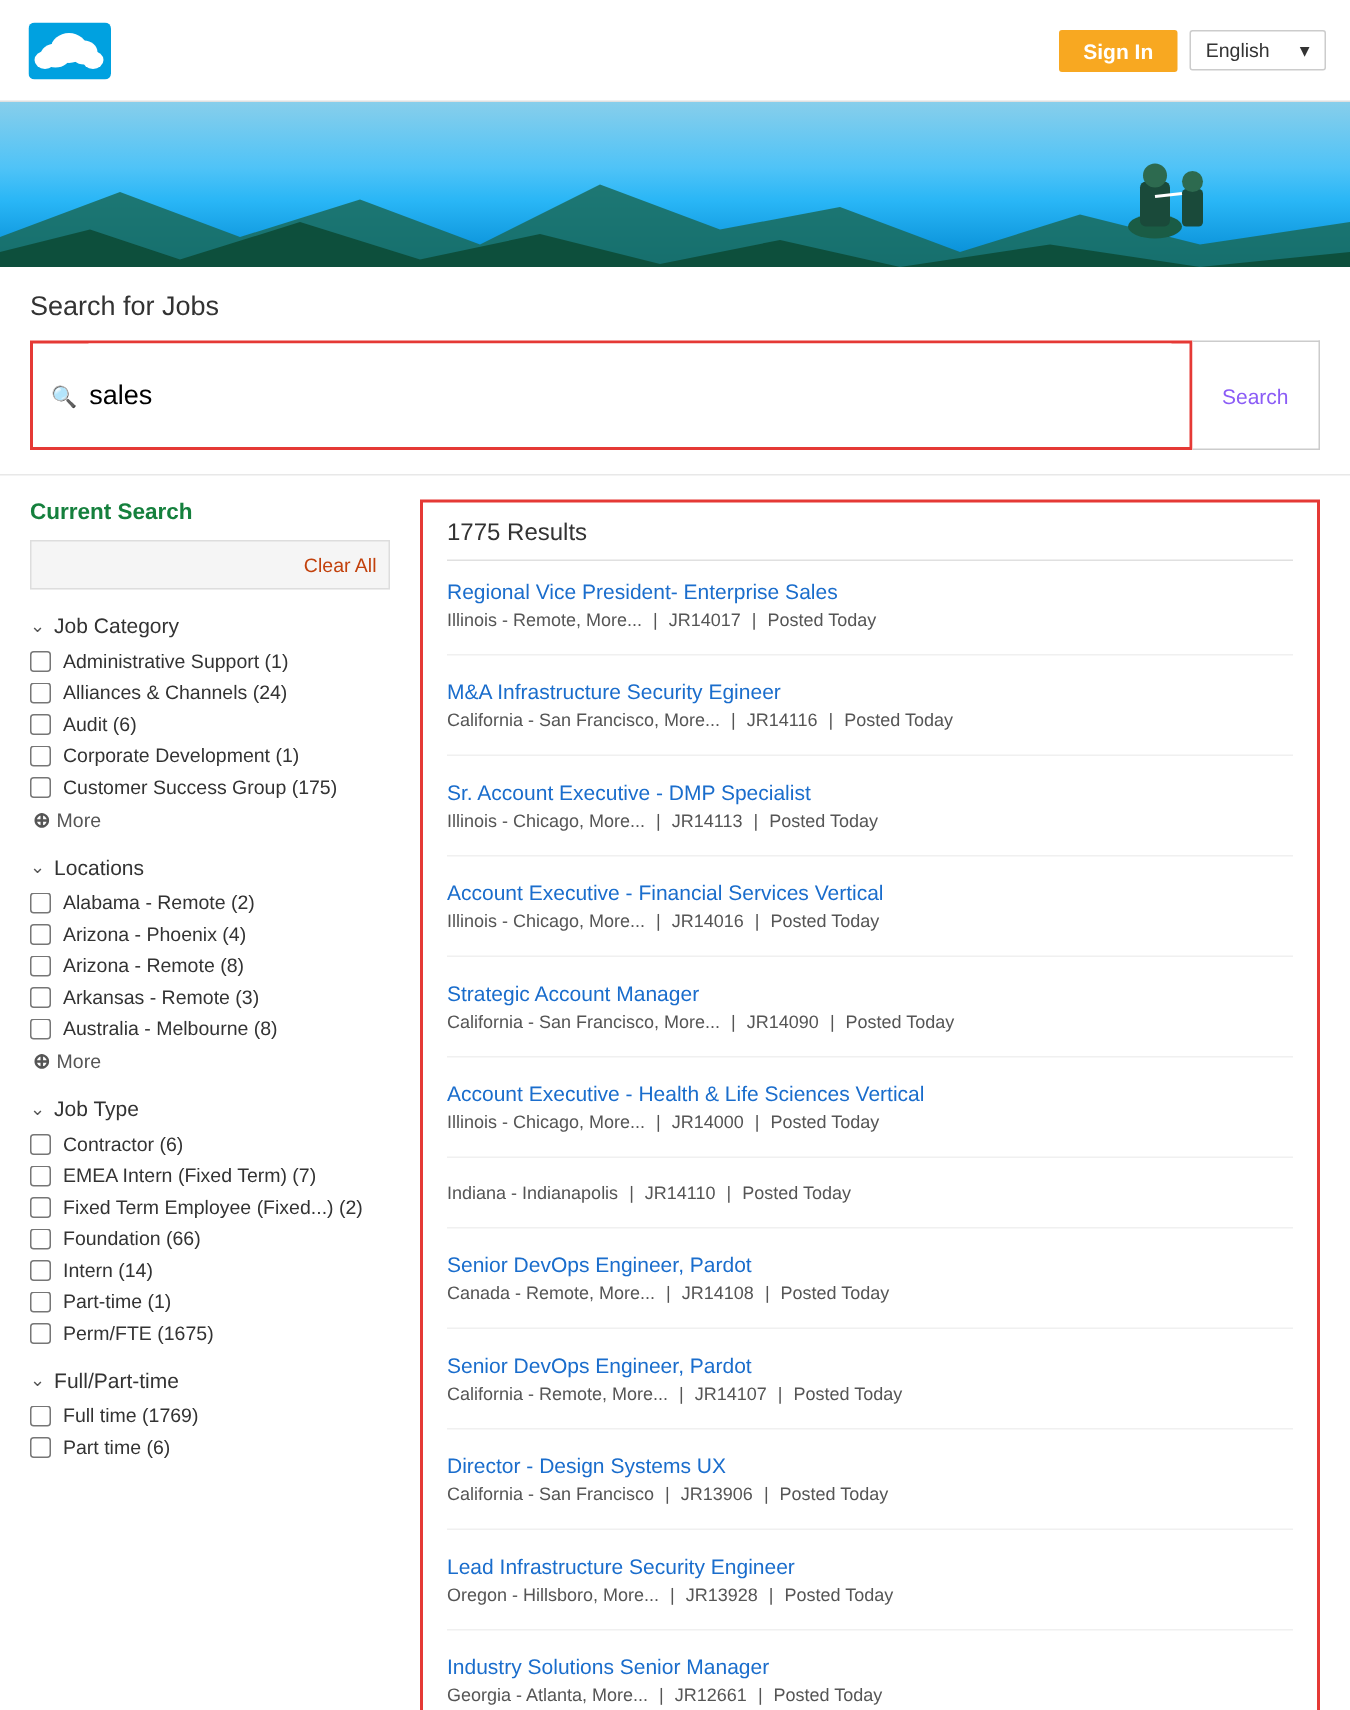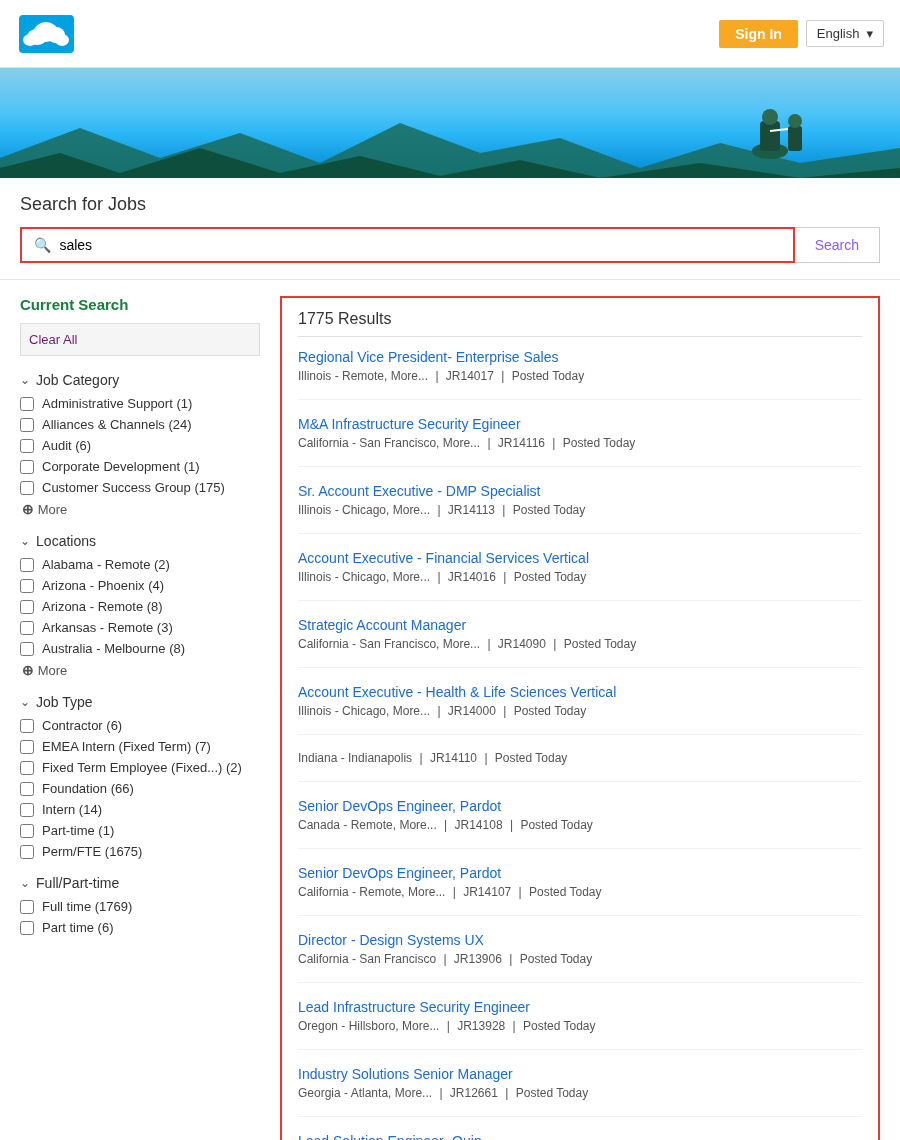--- a/index.html
+++ b/index.html
@@ -17,21 +17,21 @@
     .salesforce-logo {
       width: 55px; height: 38px;
     }
     .header-right { display: flex; align-items: center; gap: 8px; }
     .sign-in-btn {
       background: #f8a821; color: #fff; border: none; padding: 6px 16px;
       font-size: 14px; font-weight: 600; cursor: pointer; border-radius: 2px;
     }
     .lang-btn {
       background: #fff; color: #333; border: 1px solid #ccc; padding: 5px 10px;
-      font-size: 13px; cursor: pointer; border-radius: 2px; display: flex; align-items: center; gap: 7px;
+      font-size: 13px; cursor: pointer; border-radius: 2px; display: flex; align-items: center; gap: 20px;
     }
 
     
     .banner {
       width: 100%; height: 110px; background: linear-gradient(180deg, #87CEEB 0%, #4FC3F7 40%, #29B6F6 60%, #0288D1 100%);
       position: relative; overflow: hidden;
     }
     .banner-mountains {
       position: absolute; bottom: 0; left: 0; right: 0; height: 60px;
     }
@@ -48,43 +48,43 @@
     }
     .search-bar {
       display: flex; gap: 0;
     }
     .search-input-wrapper {
       flex: 1; display: flex; align-items: center;
       border: 2px solid #e53935; padding: 0 12px; background: #fff;
     }
     .search-icon-span { color: #888; margin-right: 8px; font-size: 14px; }
     .search-input {
-      border: none; outline: none; font-size: 14px; flex: 1; padding: 8px 0;
+      border: none; outline: none; font-size: 18px; flex: 1; padding: 24px 0;
     }
     .search-btn {
       background: #fff; border: 1px solid #ccc; border-left: none;
       padding: 8px 20px; font-size: 14px; cursor: pointer; color: #8b5cf6;
     }
 
     
     .main-layout {
       display: flex; padding: 16px 20px; gap: 20px;
     }
 
     
     .sidebar {
       width: 240px; flex-shrink: 0;
     }
     .current-search-title {
       font-size: 15px; font-weight: 600; color: #15803d; margin-bottom: 10px;
     }
     .clear-all-btn {
       width: 100%; padding: 8px; background: #f5f5f5; border: 1px solid #ddd;
-      cursor: pointer; font-size: 13px; color: #701a75; margin-bottom: 16px;
-      text-align: left;
+      cursor: pointer; font-size: 13px; color: #c2410c; margin-bottom: 16px;
+      text-align: right;
     }
 
     .filter-section { margin-bottom: 16px; }
     .filter-header {
       display: flex; align-items: center; gap: 6px; margin-bottom: 8px;
       cursor: pointer; font-size: 14px; font-weight: 500; color: #333;
     }
     .filter-chevron { font-size: 12px; color: #555; }
     .filter-item {
       display: flex; align-items: flex-end; gap: 8px; margin-bottom: 6px;

